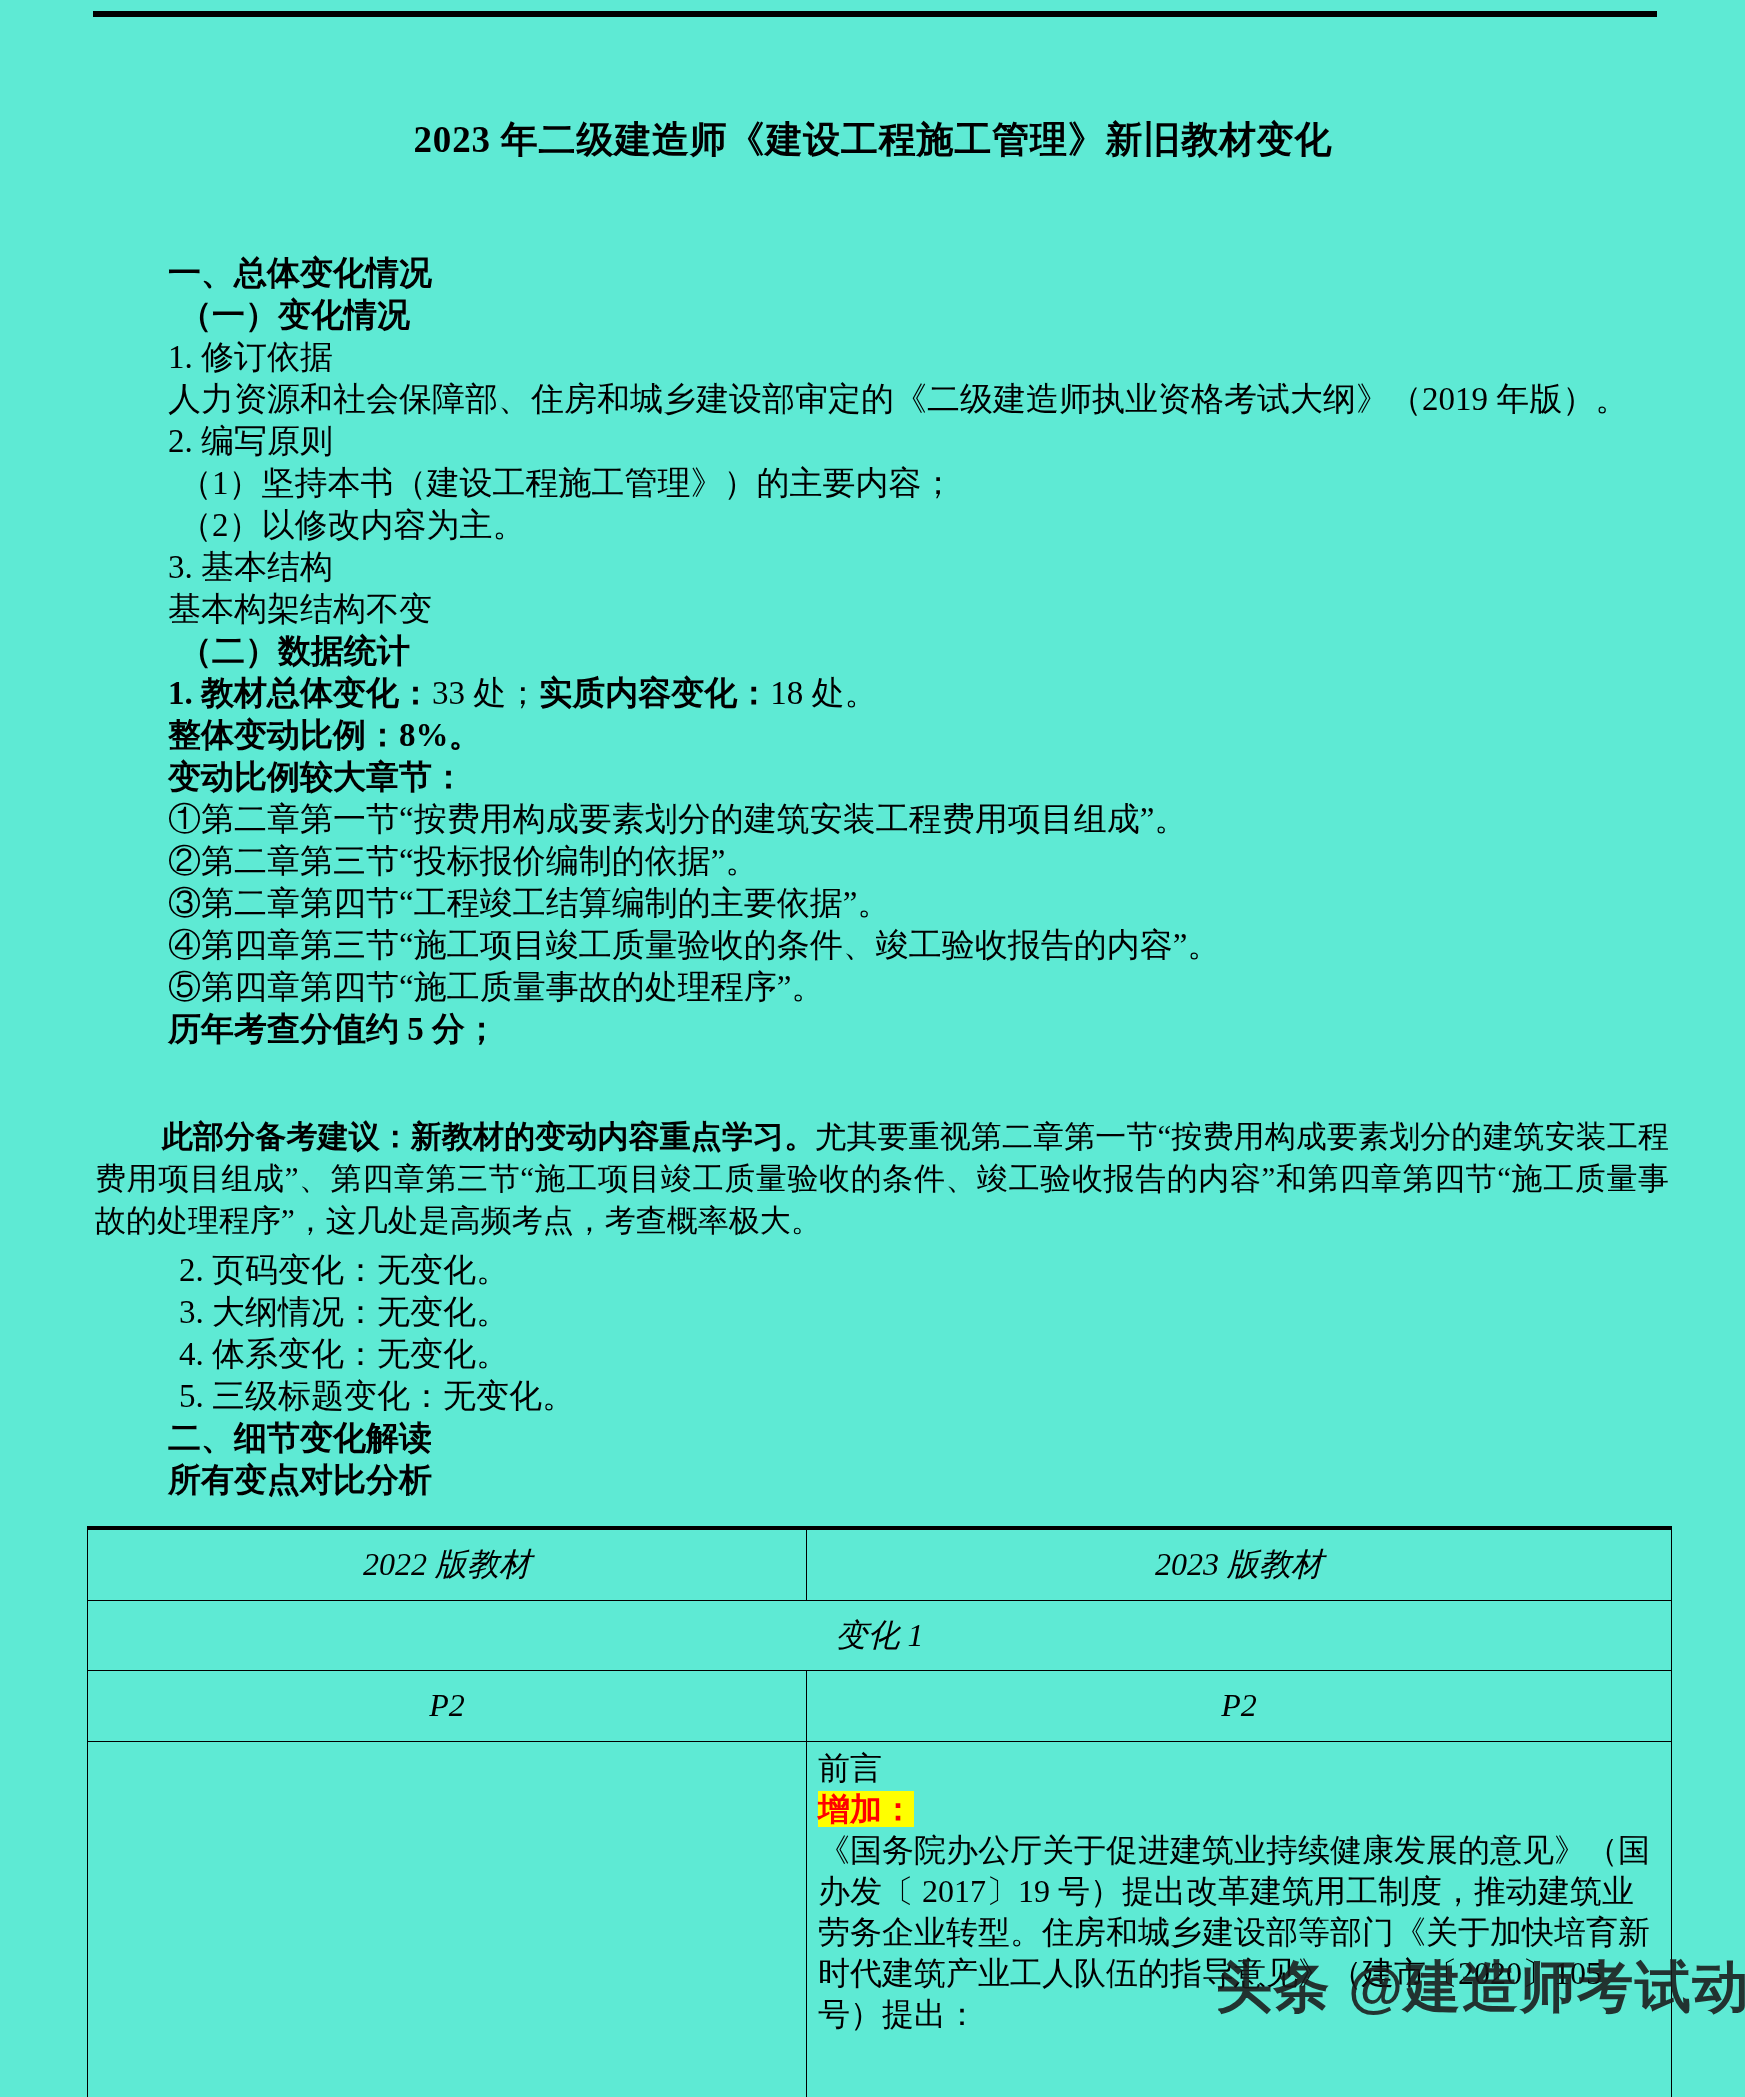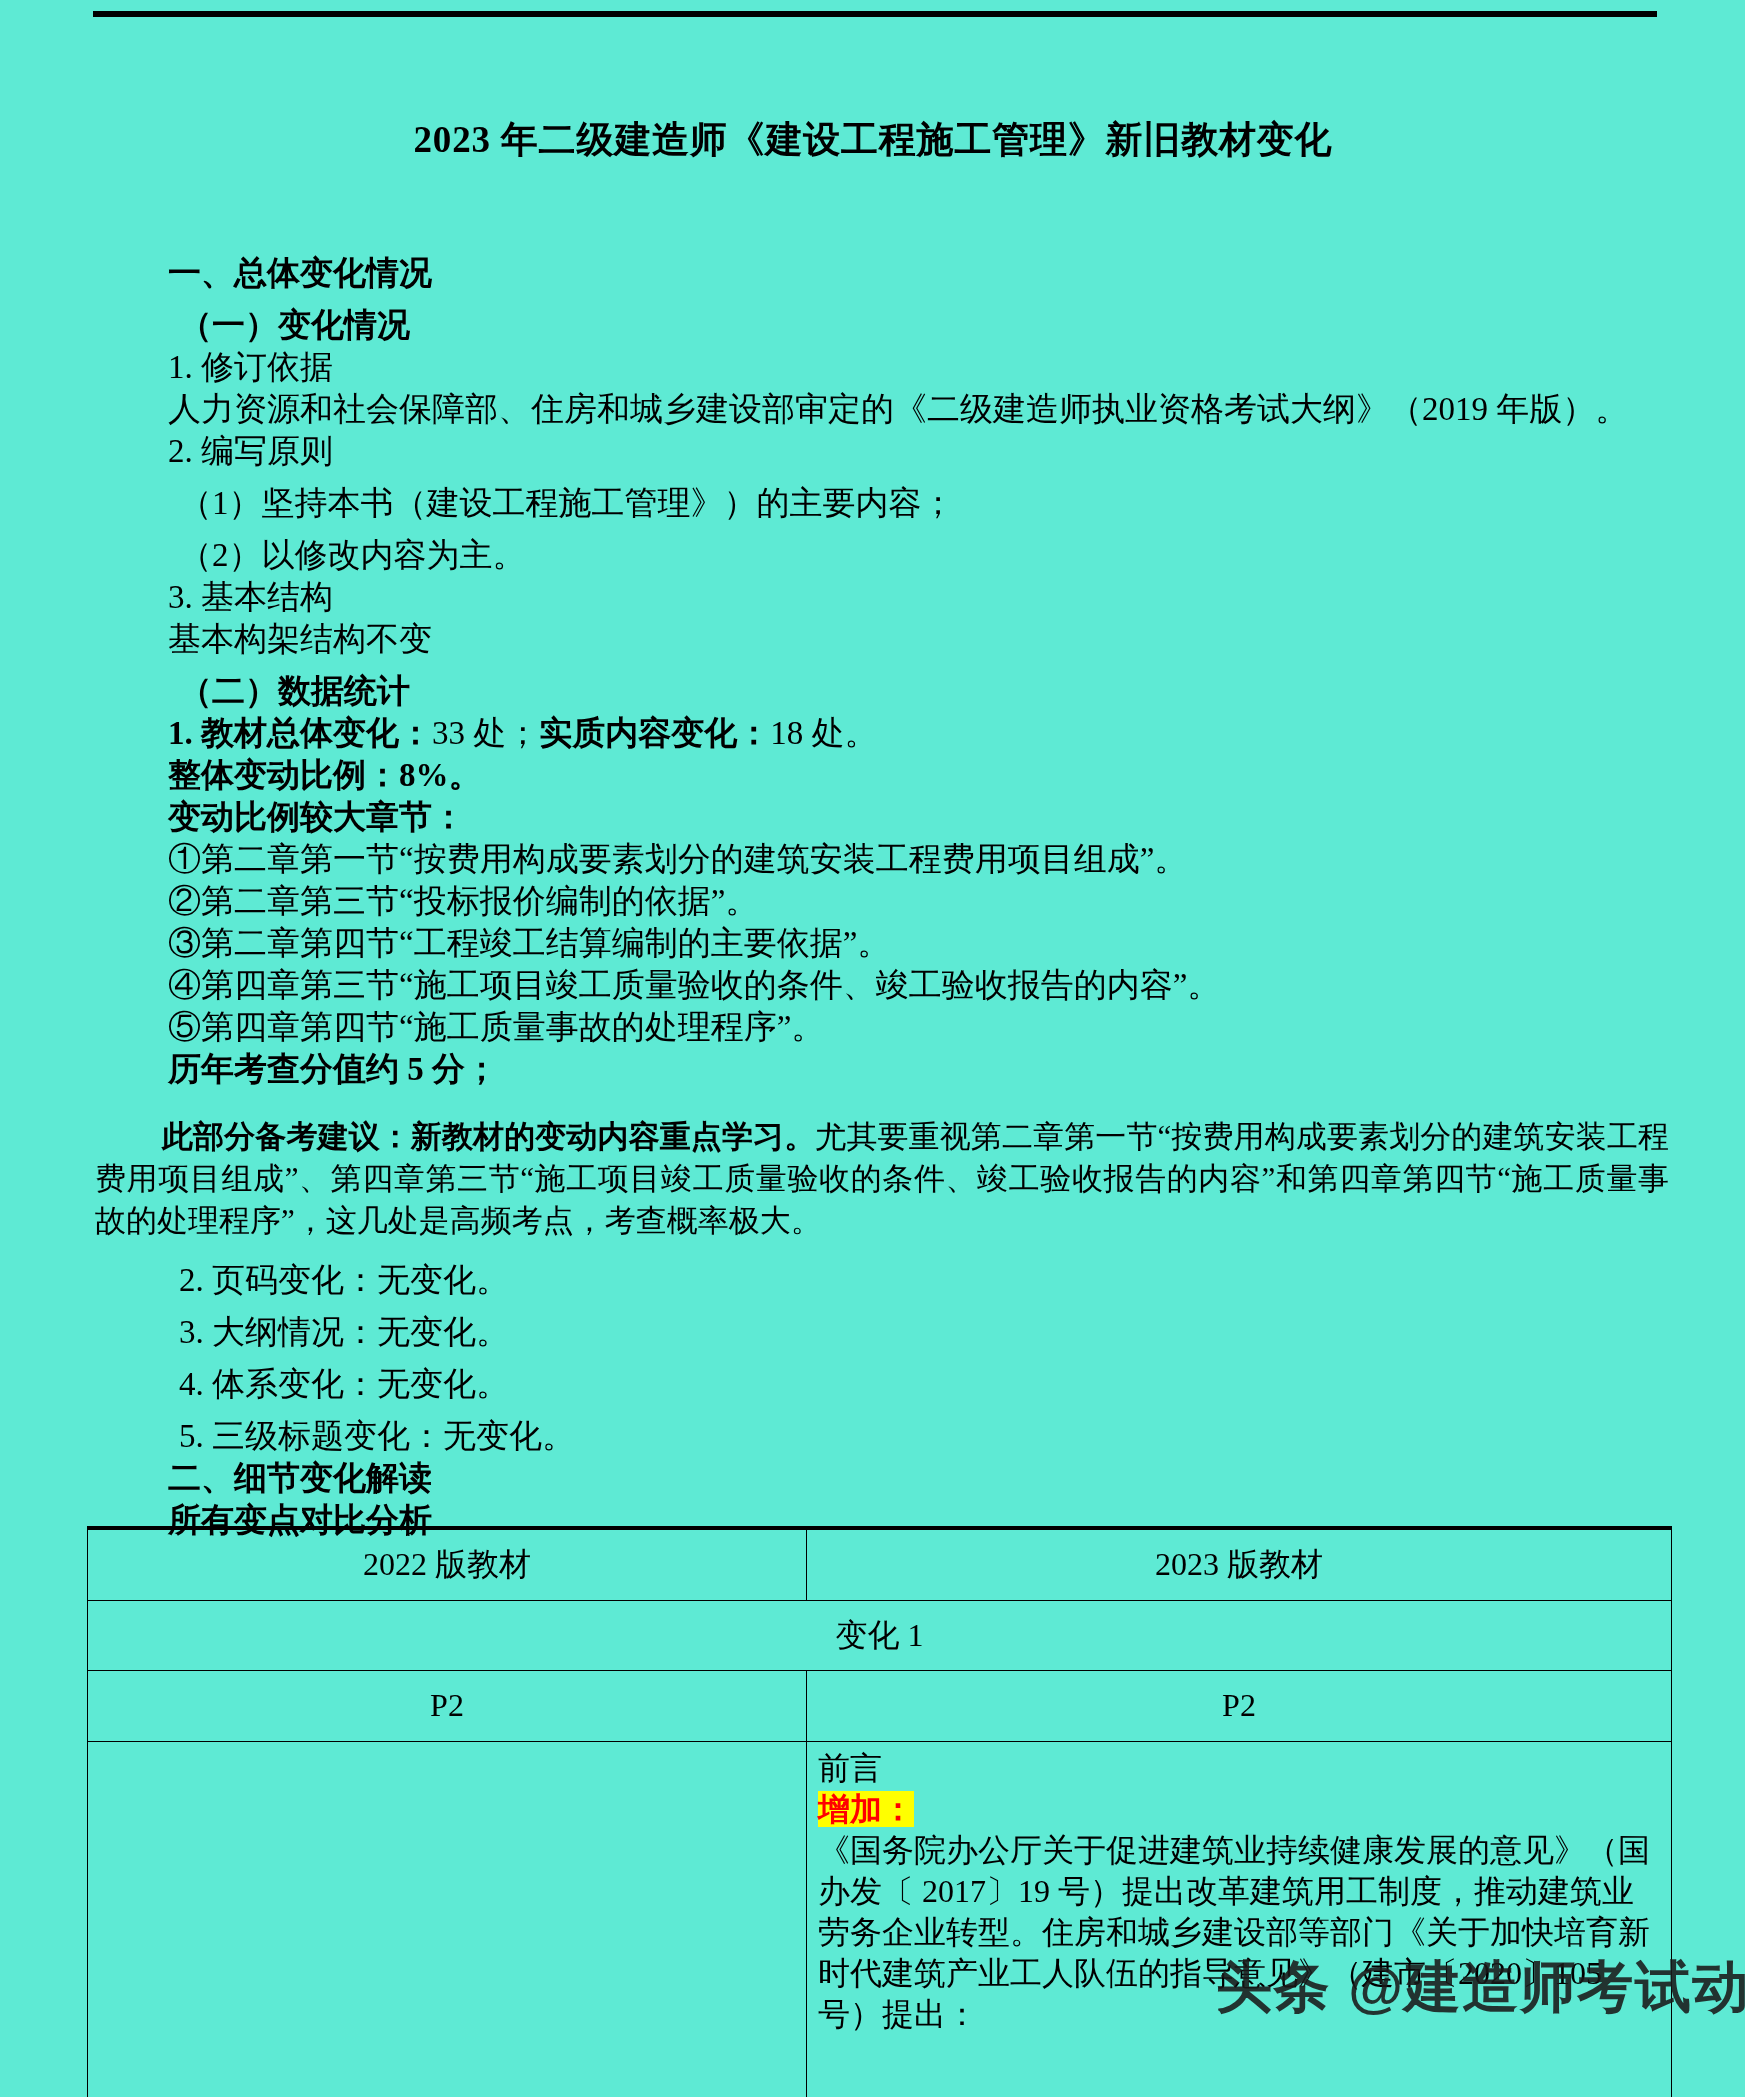--- a/index.html
+++ b/index.html
@@ -45,21 +45,21 @@
     top: 252px;
     width: 1504px;
   }
 
   .line {
     font-size: 33px;
     line-height: 42px;
     white-space: pre;
   }
   .line.b { font-weight: bold; }
-  .line.pad { padding-left: 11px; margin-top: 10px; }
+  .line.pad { padding-left: 11px; }
 
   
   .para {
     position: absolute;
     left: 95px;
     top: 1116px;
     width: 1574px;
     font-size: 31px;
     line-height: 42px;
     text-align: justify;
@@ -86,21 +86,21 @@
     font-size: 32px;
   }
   .cmp-table td {
     border: 1.6px solid #000000;
     padding: 6.3px 11px;
     vertical-align: top;
     line-height: 41px;
   }
   .cmp-table tr.thick-top td { border-top: 4px solid #000; }
   .cmp-table tr.thick-bot td { border-bottom: 4px solid #000; }
-  .cmp-table td.center { text-align: center; vertical-align: middle; }
+  .cmp-table td.center { text-align: center; vertical-align: middle; font-style: italic; }
   .col-a { width: 719px; }
   .col-b { width: 865px; }
   .row-head td { height: 57px; }
   .row-change td { height: 57px; }
   .row-page td { height: 57px; }
   .cell-body { height: 380px; }
 
   .hl {
     background: #FFFF00;
     color: #FF0000;

